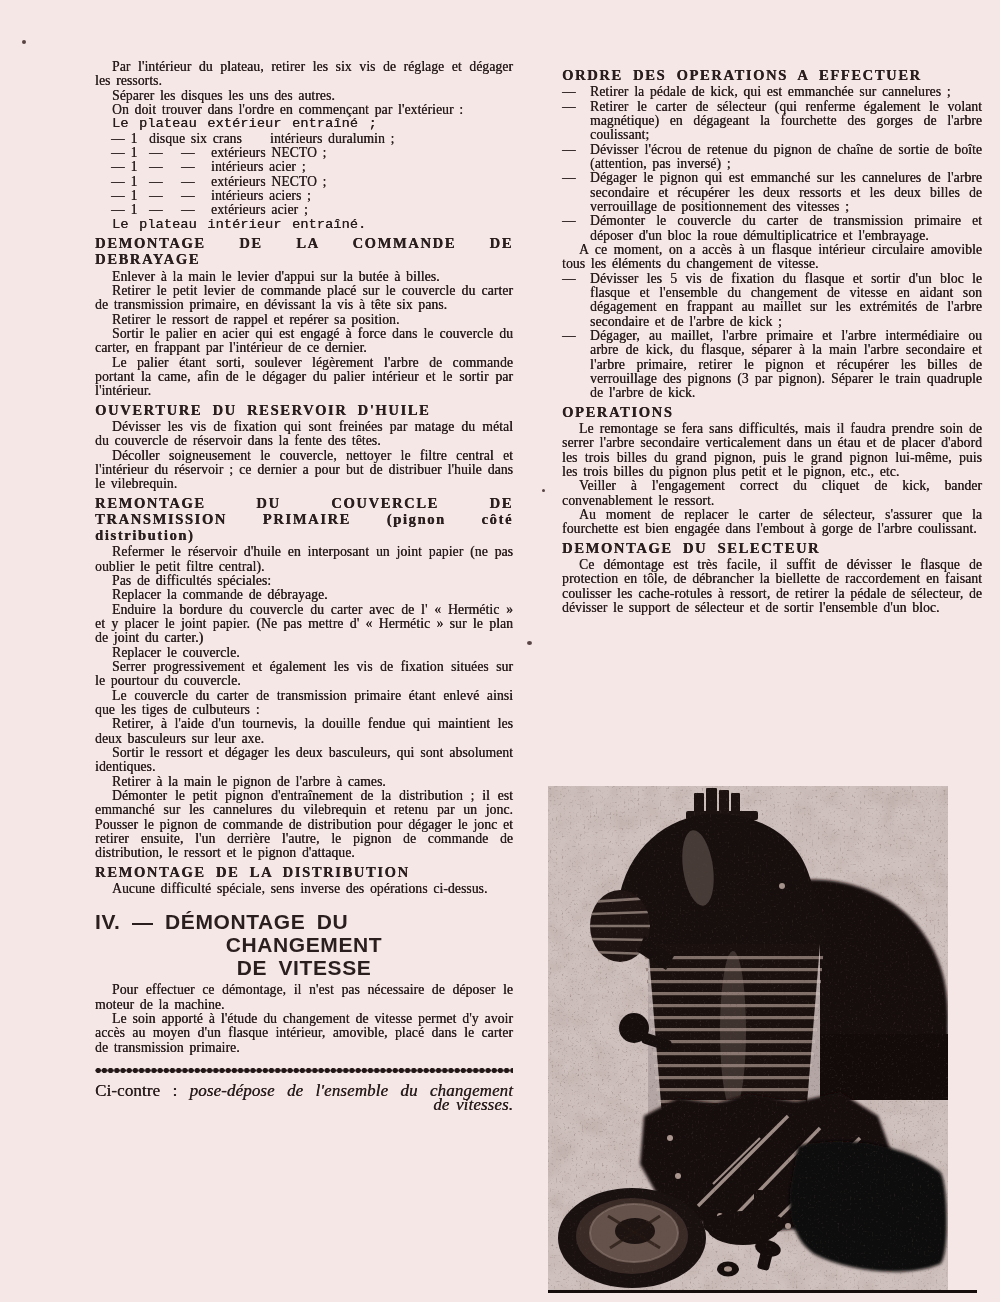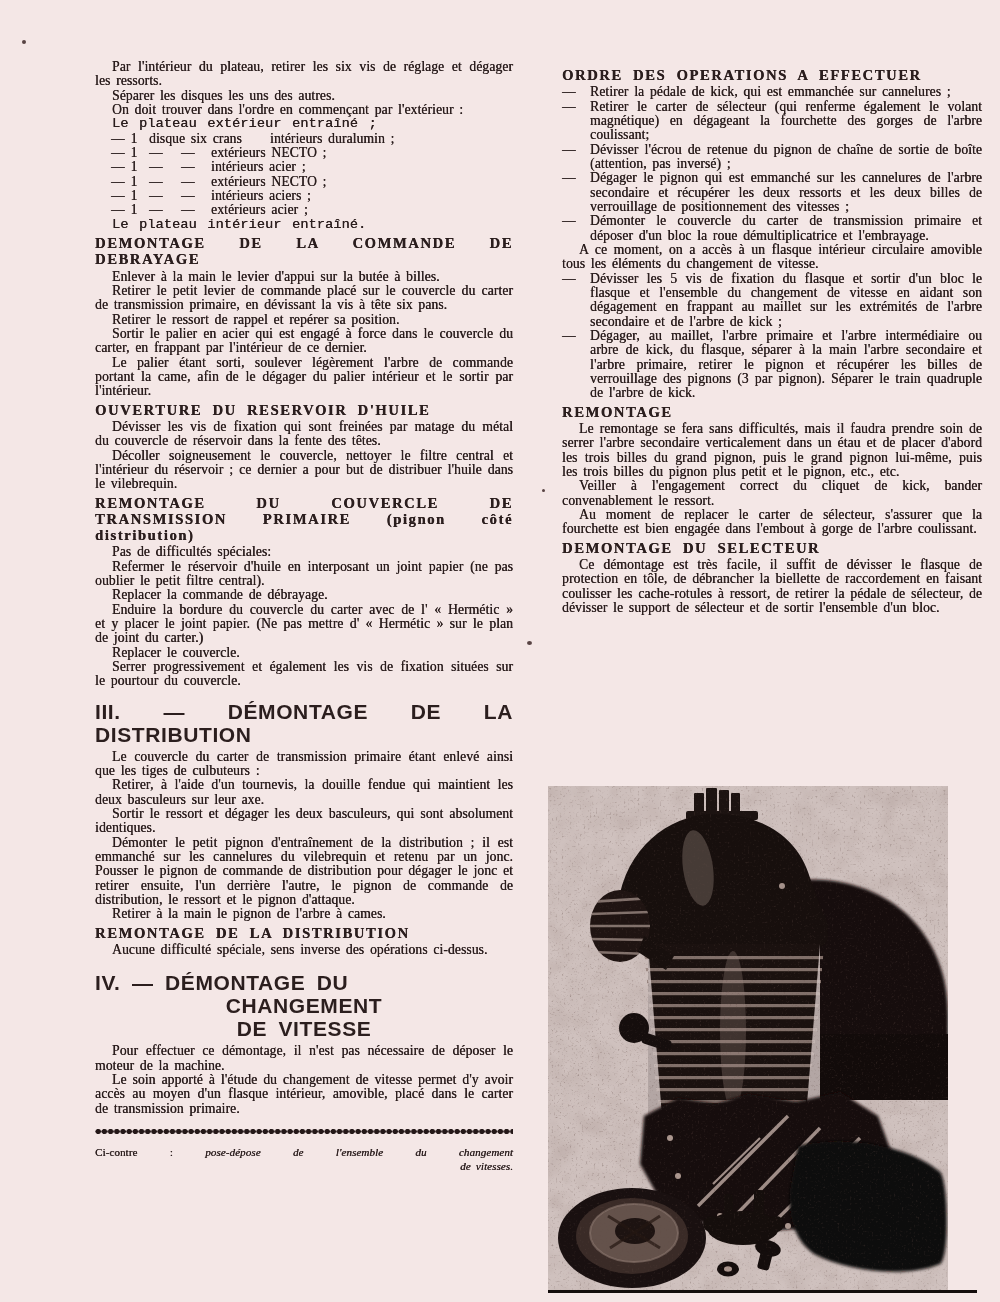--- a/index.html
+++ b/index.html
@@ -50,21 +50,21 @@
   .dc3{width:30px;flex:none;}
   .dc23{width:121px;flex:none;}
   .dc4{flex:1;text-align:left;}
   .dash-item{position:relative;padding-left:28px;margin:0;}
   .dash-item .dash{position:absolute;left:0;top:0;}
   .sep{
     height:7px;margin:12px 0 5px;
     background-image:radial-gradient(ellipse 3.4px 3px at 3.2px 3.5px, #241818 2.6px, rgba(0,0,0,0) 3.1px);
     background-size:6.2px 7px;background-repeat:repeat-x;
   }
-  .caption{margin-top:10px;font-size:11px;}
+  .caption{margin-top:10px;font-size:17px;}
   .cap1{text-align:justify;text-align-last:justify;}
   .cap1 .cap-it{font-style:italic;}
   .cap2{text-align:right;font-style:italic;}
   #photo{position:absolute;left:548px;top:786px;width:400px;height:505px;}
   #photo svg{display:block;}
   #photo-rule{position:absolute;left:548px;top:1290px;width:429px;height:3px;background:#140d0c;}
   .speck{position:absolute;background:#574343;border-radius:50%;}
   #speck1{left:22px;top:40px;width:4px;height:4px;}
   #speck2{left:527px;top:641px;width:5px;height:4px;}
   #speck3{left:542px;top:489px;width:3px;height:3px;}
@@ -117,32 +117,31 @@
       <h3 class="head wide">DEMONTAGE DE LA COMMANDE DE DEBRAYAGE</h3>
       <p class="para">Enlever à la main le levier d'appui sur la butée à billes.</p>
       <p class="para">Retirer le petit levier de commande placé sur le couvercle du carter de transmission primaire, en dévissant la vis à tête six pans.</p>
       <p class="para">Retirer le ressort de rappel et repérer sa position.</p>
       <p class="para">Sortir le palier en acier qui est engagé à force dans le couvercle du carter, en frappant par l'intérieur de ce dernier.</p>
       <p class="para">Le palier étant sorti, soulever légèrement l'arbre de commande portant la came, afin de le dégager du palier intérieur et le sortir par l'intérieur.</p>
       <h3 class="head">OUVERTURE DU RESERVOIR D'HUILE</h3>
       <p class="para">Dévisser les vis de fixation qui sont freinées par matage du métal du couvercle de réservoir dans la fente des têtes.</p>
       <p class="para">Décoller soigneusement le couvercle, nettoyer le filtre central et l'intérieur du réservoir ; ce dernier a pour but de distribuer l'huile dans le vilebrequin.</p>
       <h3 class="head">REMONTAGE DU COUVERCLE DE TRANSMISSION PRIMAIRE (pignon côté distribution)</h3>
+      <p class="para">Refermer le réservoir d'huile en interposant un joint papier (ne pas oublier le petit filtre central).</p>
       <p class="para">Pas de difficultés spéciales:</p>
-      <p class="para">Refermer le réservoir d'huile en interposant un joint papier (ne pas oublier le petit filtre central).</p>
       <p class="para">Replacer la commande de débrayage.</p>
       <p class="para">Enduire la bordure du couvercle du carter avec de l' « Hermétic » et y placer le joint papier. (Ne pas mettre d' « Hermétic » sur le plan de joint du carter.)</p>
       <p class="para">Replacer le couvercle.</p>
       <p class="para">Serrer progressivement et également les vis de fixation situées sur le pourtour du couvercle.</p>
-      <h2 class="bighead">III. — DÉMONTAGE DE LA DISTRIBUTION</h2>
       <p class="para">Le couvercle du carter de transmission primaire étant enlevé ainsi que les tiges de culbuteurs :</p>
       <p class="para">Retirer, à l'aide d'un tournevis, la douille fendue qui maintient les deux basculeurs sur leur axe.</p>
       <p class="para">Sortir le ressort et dégager les deux basculeurs, qui sont absolument identiques.</p>
+      <p class="para">Retirer à la main le pignon de l'arbre à cames.</p>
       <p class="para">Démonter le petit pignon d'entraînement de la distribution ; il est emmanché sur les cannelures du vilebrequin et retenu par un jonc. Pousser le pignon de commande de distribution pour dégager le jonc et retirer ensuite, l'un derrière l'autre, le pignon de commande de distribution, le ressort et le pignon d'attaque.</p>
-      <p class="para">Retirer à la main le pignon de l'arbre à cames.</p>
       <h3 class="head">REMONTAGE DE LA DISTRIBUTION</h3>
       <p class="para">Aucune difficulté spéciale, sens inverse des opérations ci-dessus.</p>
       <h2 class="bighead bighead-center">
         <div class="bighead-line">IV. — DÉMONTAGE DU CHANGEMENT</div>
         <div class="bighead-line">DE VITESSE</div>
       </h2>
       <p class="para">Pour effectuer ce démontage, il n'est pas nécessaire de déposer le moteur de la machine.</p>
       <p class="para">Le soin apporté à l'étude du changement de vitesse permet d'y avoir accès au moyen d'un flasque intérieur, amovible, placé dans le carter de transmission primaire.</p>
       <div class="sep"></div>
       <div class="caption">
@@ -153,21 +152,21 @@
   <div id="col-right" class="col">
       <h3 class="head">ORDRE DES OPERATIONS A EFFECTUER</h3>
       <div class="dash-item"><span class="dash">—</span><span class="dash-text">Retirer la pédale de kick, qui est emmanchée sur cannelures ;</span></div>
       <div class="dash-item"><span class="dash">—</span><span class="dash-text">Retirer le carter de sélecteur (qui renferme également le volant magnétique) en dégageant la fourchette des gorges de l'arbre coulissant;</span></div>
       <div class="dash-item"><span class="dash">—</span><span class="dash-text">Dévisser l'écrou de retenue du pignon de chaîne de sortie de boîte (attention, pas inversé) ;</span></div>
       <div class="dash-item"><span class="dash">—</span><span class="dash-text">Dégager le pignon qui est emmanché sur les cannelures de l'arbre secondaire et récupérer les deux ressorts et les deux billes de verrouillage de positionnement des vitesses ;</span></div>
       <div class="dash-item"><span class="dash">—</span><span class="dash-text">Démonter le couvercle du carter de transmission primaire et déposer d'un bloc la roue démultiplicatrice et l'embrayage.</span></div>
       <p class="para">A ce moment, on a accès à un flasque intérieur circulaire amovible tous les éléments du changement de vitesse.</p>
       <div class="dash-item"><span class="dash">—</span><span class="dash-text">Dévisser les 5 vis de fixation du flasque et sortir d'un bloc le flasque et l'ensemble du changement de vitesse en aidant son dégagement en frappant au maillet sur les extrémités de l'arbre secondaire et de l'arbre de kick ;</span></div>
       <div class="dash-item"><span class="dash">—</span><span class="dash-text">Dégager, au maillet, l'arbre primaire et l'arbre intermédiaire ou arbre de kick, du flasque, séparer à la main l'arbre secondaire et l'arbre primaire, retirer le pignon et récupérer les billes de verrouillage des pignons (3 par pignon). Séparer le train quadruple de l'arbre de kick.</span></div>
-      <h3 class="head">REMONTAGE</h3>
+      <h3 class="head">OPERATIONS</h3>
       <p class="para">Le remontage se fera sans difficultés, mais il faudra prendre soin de serrer l'arbre secondaire verticalement dans un étau et de placer d'abord les trois billes du grand pignon, puis le grand pignon lui-même, puis les trois billes du pignon plus petit et le pignon, etc., etc.</p>
       <p class="para">Veiller à l'engagement correct du cliquet de kick, bander convenablement le ressort.</p>
       <p class="para">Au moment de replacer le carter de sélecteur, s'assurer que la fourchette est bien engagée dans l'embout à gorge de l'arbre coulissant.</p>
       <h3 class="head">DEMONTAGE DU SELECTEUR</h3>
       <p class="para">Ce démontage est très facile, il suffit de dévisser le flasque de protection en tôle, de débrancher la biellette de raccordement en faisant coulisser les cache-rotules à ressort, de retirer la pédale de sélecteur, de dévisser le support de sélecteur et de sortir l'ensemble d'un bloc.</p>
     </div>
 
   <div id="photo">
     <svg width="400" height="505" viewBox="0 0 400 505" xmlns="http://www.w3.org/2000/svg">
       <defs>

